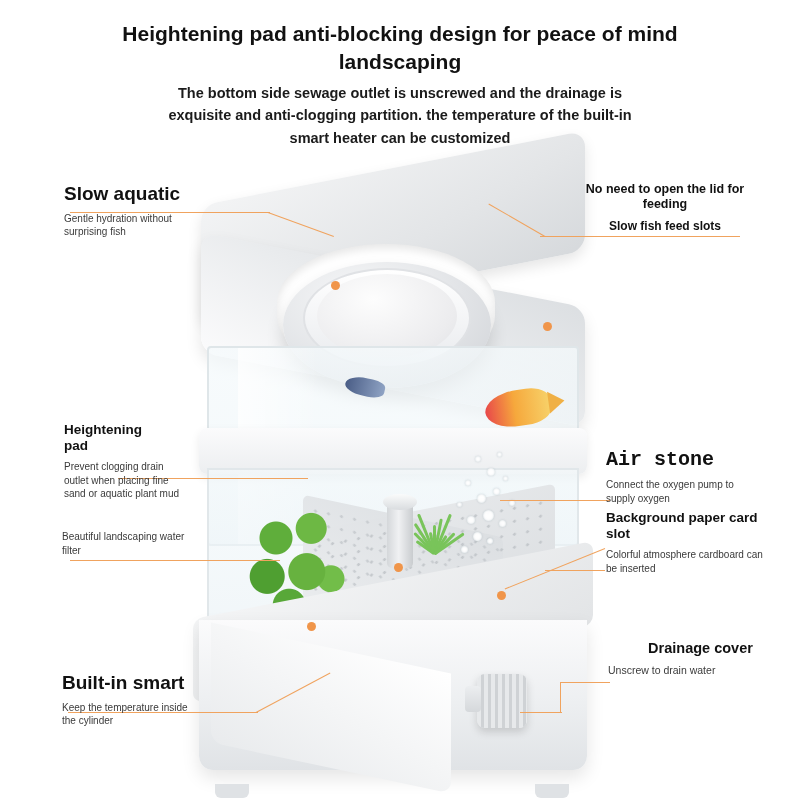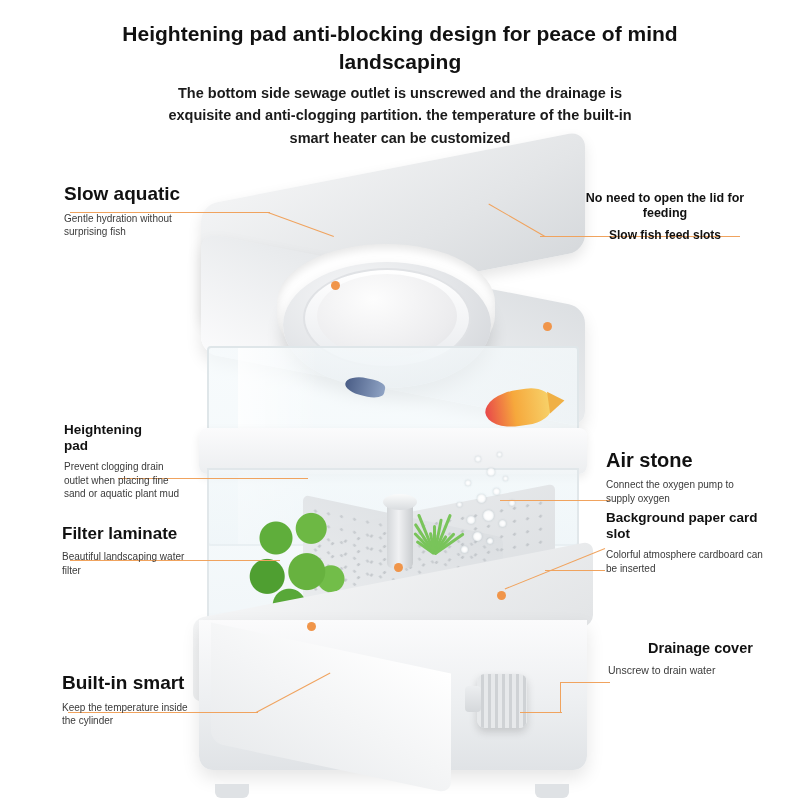--- a/index.html
+++ b/index.html
@@ -396,39 +396,38 @@
 
   <div class="callout med" style="left:64px;top:422px;width:215px;">
     <div class="head">Heightening
 pad</div>
     <div class="sub">Prevent clogging drain
 outlet when placing fine
 sand or aquatic plant mud</div>
   </div>
 
   <div class="callout big" style="left:62px;top:524px;width:210px;">
-    <div class="head" style="font-size:17px;">Filter laminate</div>
     <div class="sub">Beautiful landscaping water
 filter</div>
   </div>
 
   <div class="callout big" style="left:62px;top:672px;width:215px;">
     <div class="head">Built-in smart</div>
     <div class="sub">Keep the temperature inside
 the cylinder</div>
   </div>
 
-  <div class="callout sm" style="left:570px;top:191px;width:190px;text-align:center;">
+  <div class="callout sm" style="left:570px;top:182px;width:190px;text-align:center;">
     <div class="head">No need to open the lid for
 feeding</div>
     <div class="sub" style="font-size:12px;font-weight:bold;color:#111;">Slow fish feed slots</div>
   </div>
 
   <div class="callout big" style="left:606px;top:448px;width:180px;">
-    <div class="head" style="font-size:20px;">Air stone</div>
+    <div class="head" style="font-size:20px;font-family:Liberation Mono, monospace;">Air stone</div>
     <div class="sub">Connect the oxygen pump to
 supply oxygen</div>
   </div>
 
   <div class="callout med" style="left:606px;top:510px;width:190px;">
     <div class="head">Background paper card
 slot</div>
     <div class="sub">Colorful atmosphere cardboard can
 be inserted</div>
   </div>

